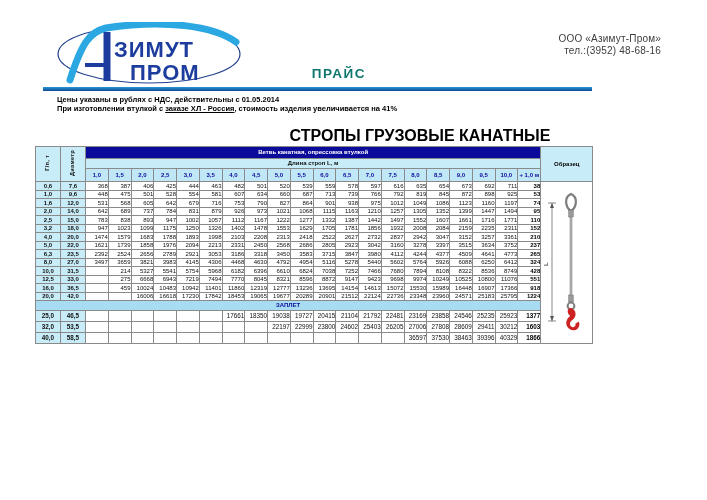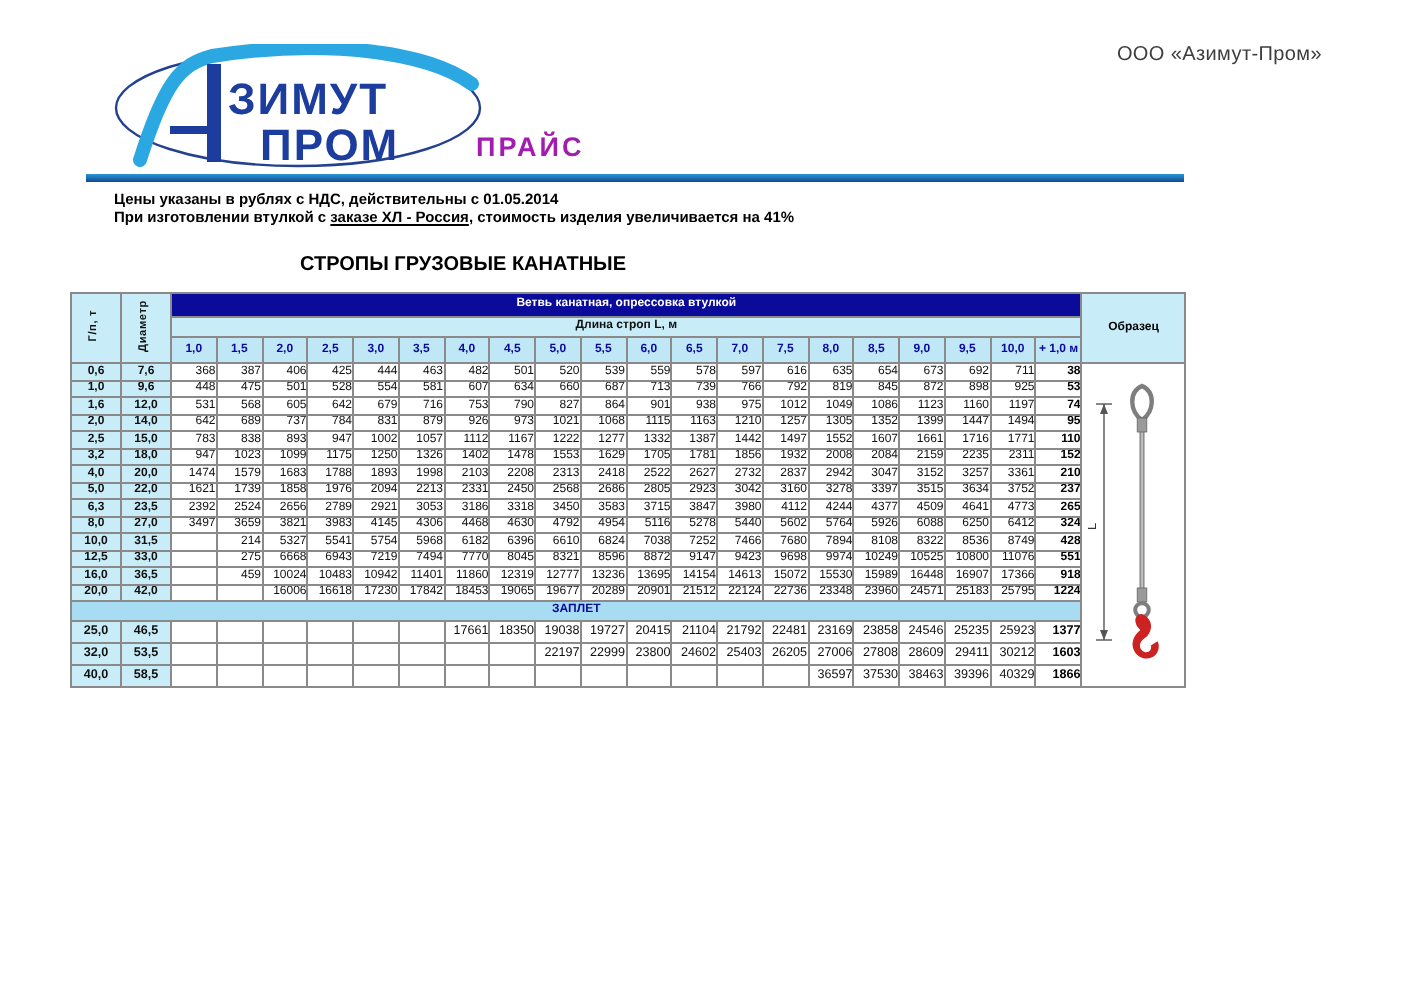--- a/index.html
+++ b/index.html
@@ -1,34 +1,34 @@
 <!DOCTYPE html>
 <html><head>
 <meta charset="utf-8">
 <style>
   html,body{margin:0;padding:0;background:#ffffff;}
   .page{position:relative;width:707px;height:500px;background:#ffffff;overflow:hidden;
         font-family:"Liberation Sans", sans-serif;color:#000;}
 
   
   .logo{position:absolute;left:52px;top:22px;width:192px;height:66px;}
-  .company{position:absolute;right:46px;top:22px;text-align:right;
+  .company{position:absolute;right:46px;top:33px;text-align:right;
            font-size:10px;line-height:11.5px;color:#3d3d3d;letter-spacing:.2px;}
-  .price-label{position:absolute;left:238px;top:66px;width:128px;text-align:left;
-               font-size:13.5px;font-weight:bold;color:#a21caf;letter-spacing:1.5px;}
+  .price-label{position:absolute;left:238px;top:66px;width:128px;text-align:right;
+               font-size:13.5px;font-weight:bold;color:#0f766e;letter-spacing:1.5px;}
   .rule{position:absolute;left:43px;top:87px;width:549px;height:4px;
         background:linear-gradient(#2b96d8,#0e4a8e);}
 
   
   .notes{position:absolute;left:45px;top:96px;font-size:7.5px;font-weight:bold;color:#000;}
   .note-line{line-height:8.8px;white-space:nowrap;padding-left:12px;}
   .u{text-decoration:underline;}
 
-  .doc-title{position:absolute;left:150px;top:127px;width:540px;text-align:left;
-             font-size:10px;font-weight:bold;color:#000;}
+  .doc-title{position:absolute;left:150px;top:127px;width:540px;text-align:center;
+             font-size:16px;font-weight:bold;color:#000;}
 
   
   .price-table{position:absolute;left:35px;top:146px;border-collapse:collapse;
                table-layout:fixed;width:557px;border:1px solid #333;}
   .price-table th,.price-table td{border:1px solid #8a8a8a;padding:0;overflow:hidden;
                white-space:nowrap;line-height:1.05;font-size:6px;}
   .hr1 th{height:11px;}
   .hr2 th{height:9px;}
   .hr3 th{height:12px;}
   .navy-band{background:#0b0b9b;color:#ffffff;font-weight:bold;font-size:6.8px;text-align:center;}
@@ -58,20 +58,21 @@
       <path d="M18,58 C30,20 38,10 54,6 C112,-3 162,4 184,20" stroke="#2ba7e2" stroke-width="7" fill="none" stroke-linecap="round"></path>
       <line x1="55" y1="10" x2="55" y2="59" stroke="#1d3d9e" stroke-width="7"></line>
       <line x1="33" y1="43" x2="55" y2="43" stroke="#1d3d9e" stroke-width="4"></line>
       <text x="62" y="35" font-size="22" font-weight="bold" fill="#1d3d9e" letter-spacing="1">ЗИМУТ</text>
       <text x="78" y="58" font-size="22" font-weight="bold" fill="#1d3d9e" letter-spacing="1">ПРОМ</text>
     </svg>
   </div>
 
   <div class="company">
     <div>ООО «Азимут-Пром»</div>
+    <div>тел.:(3952) 48-68-16</div>
   </div>
 
   <div class="price-label">ПРАЙС</div>
   <div class="rule"></div>
 
   <div class="notes">
       <div class="note-line"><span>Цены указаны в рублях с НДС, действительны с 01.05.2014</span></div>
       <div class="note-line"><span>При изготовлении втулкой с </span><span class="u">заказе ХЛ - Россия</span><span>, стоимость изделия увеличивается на 41%</span></div>
     </div>
 

